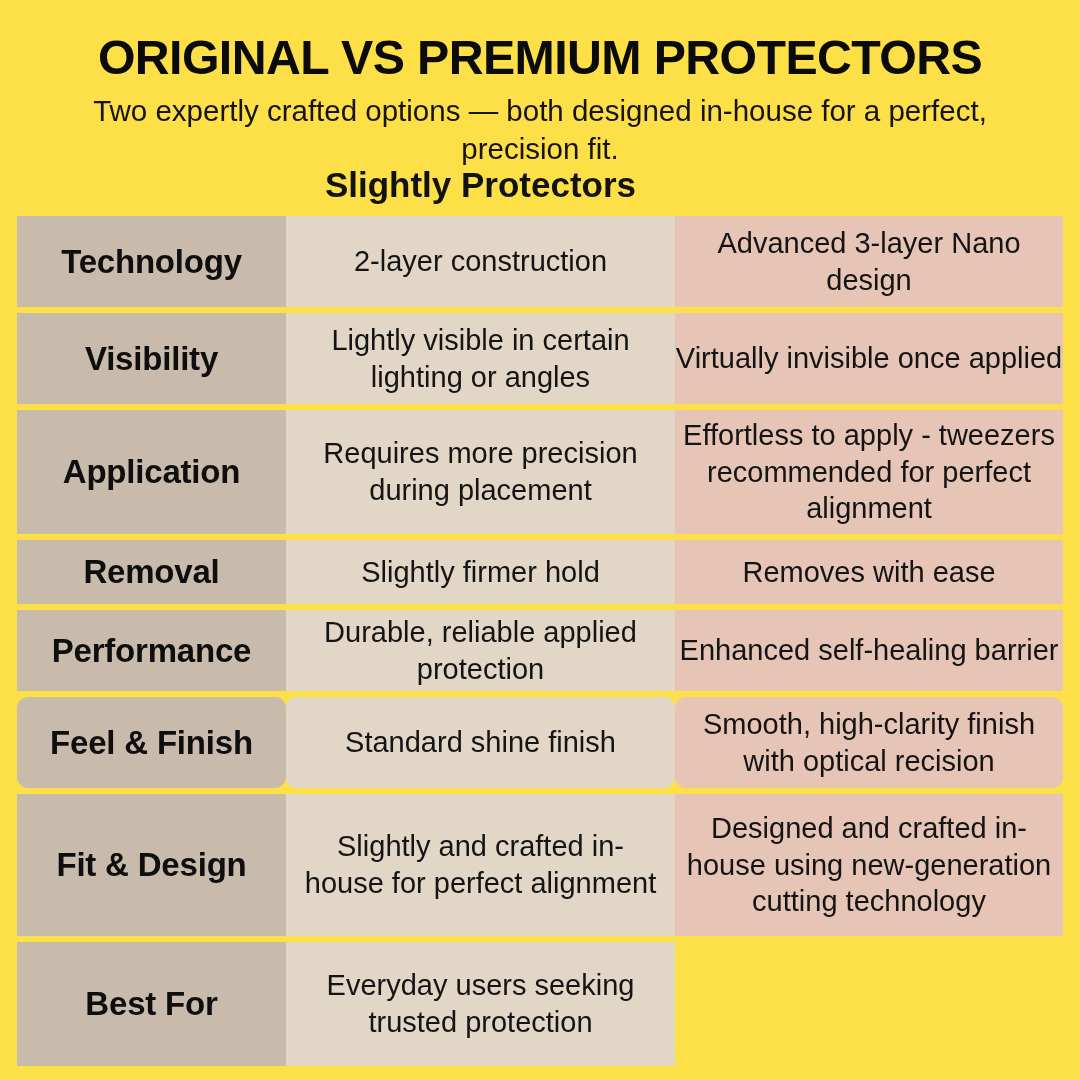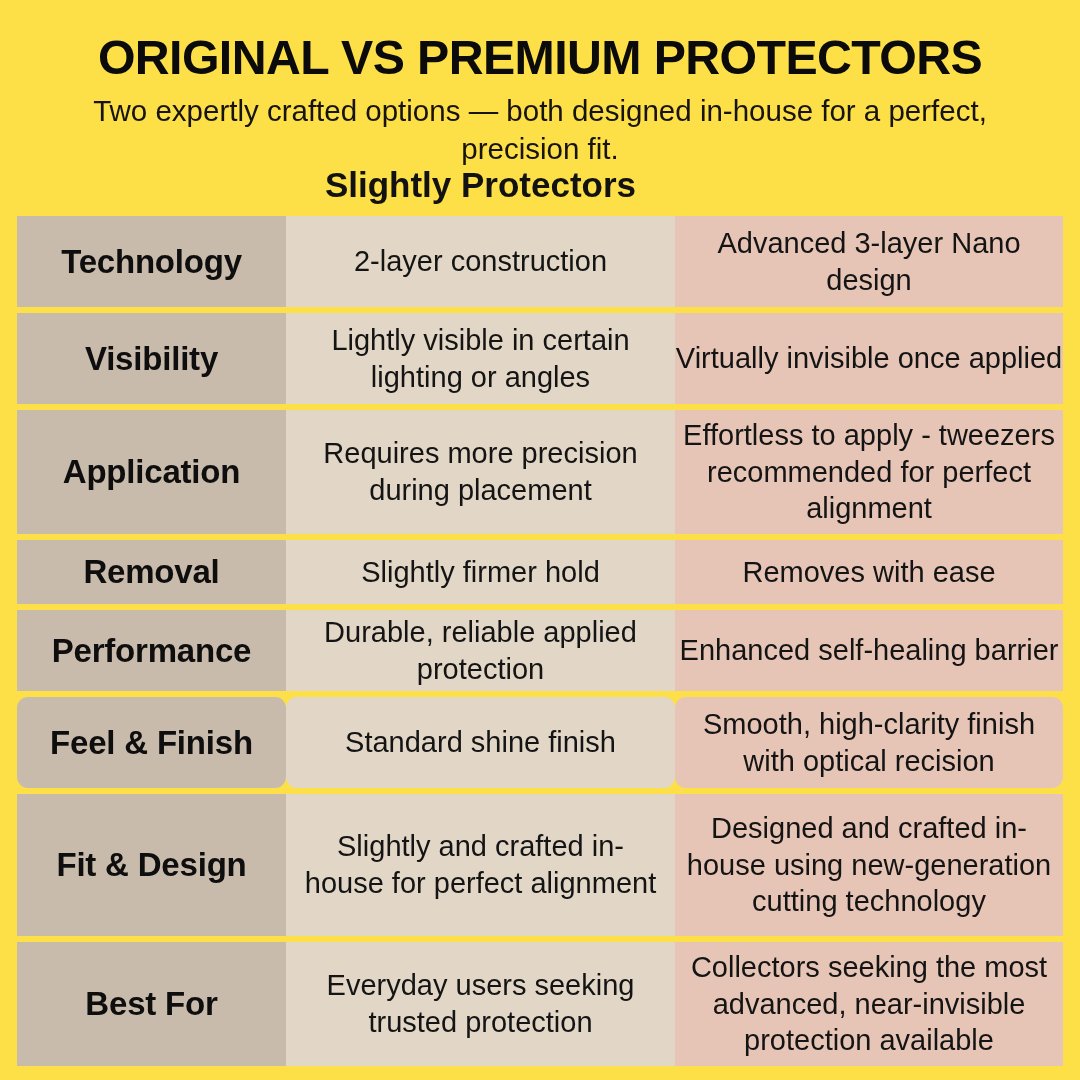--- a/index.html
+++ b/index.html
@@ -192,17 +192,16 @@
 
     <div class="row h7">
       <div class="cell label">Fit &amp; Design</div>
       <div class="cell orig">Slightly and crafted in-house for perfect alignment</div>
       <div class="cell prem">Designed and crafted in-house using new-generation cutting technology</div>
     </div>
 
     <div class="row h8">
       <div class="cell label">Best For</div>
       <div class="cell orig">Everyday users seeking trusted protection</div>
-      <div class="cell prem">Collectors seeking the most advanced, near-invisible protection available</div>
     </div>
 
   </div>
 </div>
 
 </body></html>

